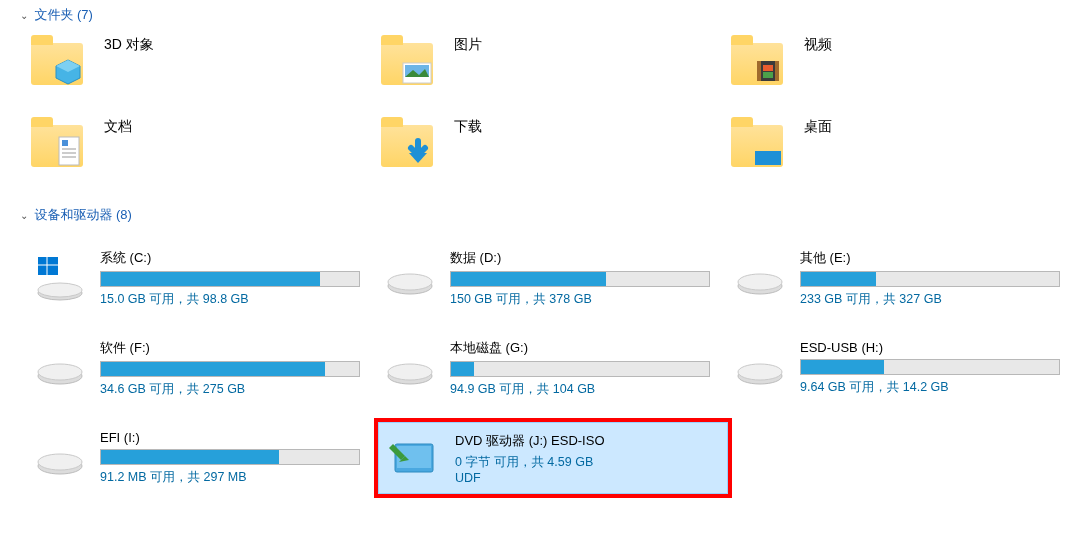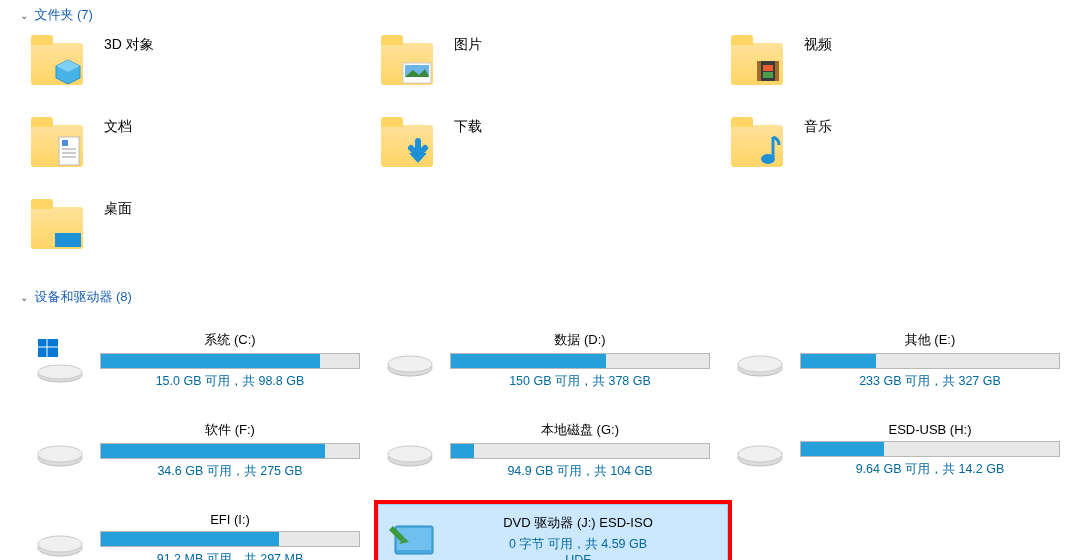--- a/index.html
+++ b/index.html
@@ -88,21 +88,20 @@
     margin-top: 12px;
   }
 
   .drive-item {
     display: flex;
     align-items: center;
     gap: 14px;
     height: 72px;
     padding: 4px 6px;
     cursor: default;
-    text-align: center;
   }
   .drive-item.selected {
     background: #cce8ff;
     border: 1px solid #99d1ff;
   }
   .drive-item.highlighted {
     outline: 4px solid #ff0000;
     outline-offset: 0;
   }
   .drive-icon-wrap {
@@ -222,34 +221,20 @@
         <svg width="30" height="30" viewBox="0 0 30 30">
               <path d="M15 4 L15 18 M15 18 L8 11 M15 18 L22 11" stroke="#1e90d6" stroke-width="6" fill="none" stroke-linecap="round"></path>
               <polygon points="15,26 6,16 24,16" fill="#1e90d6"></polygon>
             </svg>
       </div>
         </div>
     </div>
     <span class="label">下载</span>
   </div>
 
-  <div class="folder-item">
-    <div class="icon-wrap">
-      <div class="folder-shape">
-          <div class="overlay">
-        <svg width="30" height="34" viewBox="0 0 30 34">
-              <path d="M20 4 L20 24" stroke="#1e90d6" stroke-width="3"></path>
-              <ellipse cx="15" cy="26" rx="7" ry="5" fill="#1e90d6"></ellipse>
-              <path d="M20 4 Q26 6 26 12" stroke="#1e90d6" stroke-width="3" fill="none"></path>
-            </svg>
-      </div>
-        </div>
-    </div>
-    <span class="label">音乐</span>
-  </div>
 
   <div class="folder-item">
     <div class="icon-wrap">
       <div class="folder-shape">
           <div class="overlay">
         <svg width="30" height="24" viewBox="0 0 30 24">
               <rect x="2" y="8" width="26" height="14" fill="#1e90d6"></rect>
             </svg>
       </div>
         </div>

